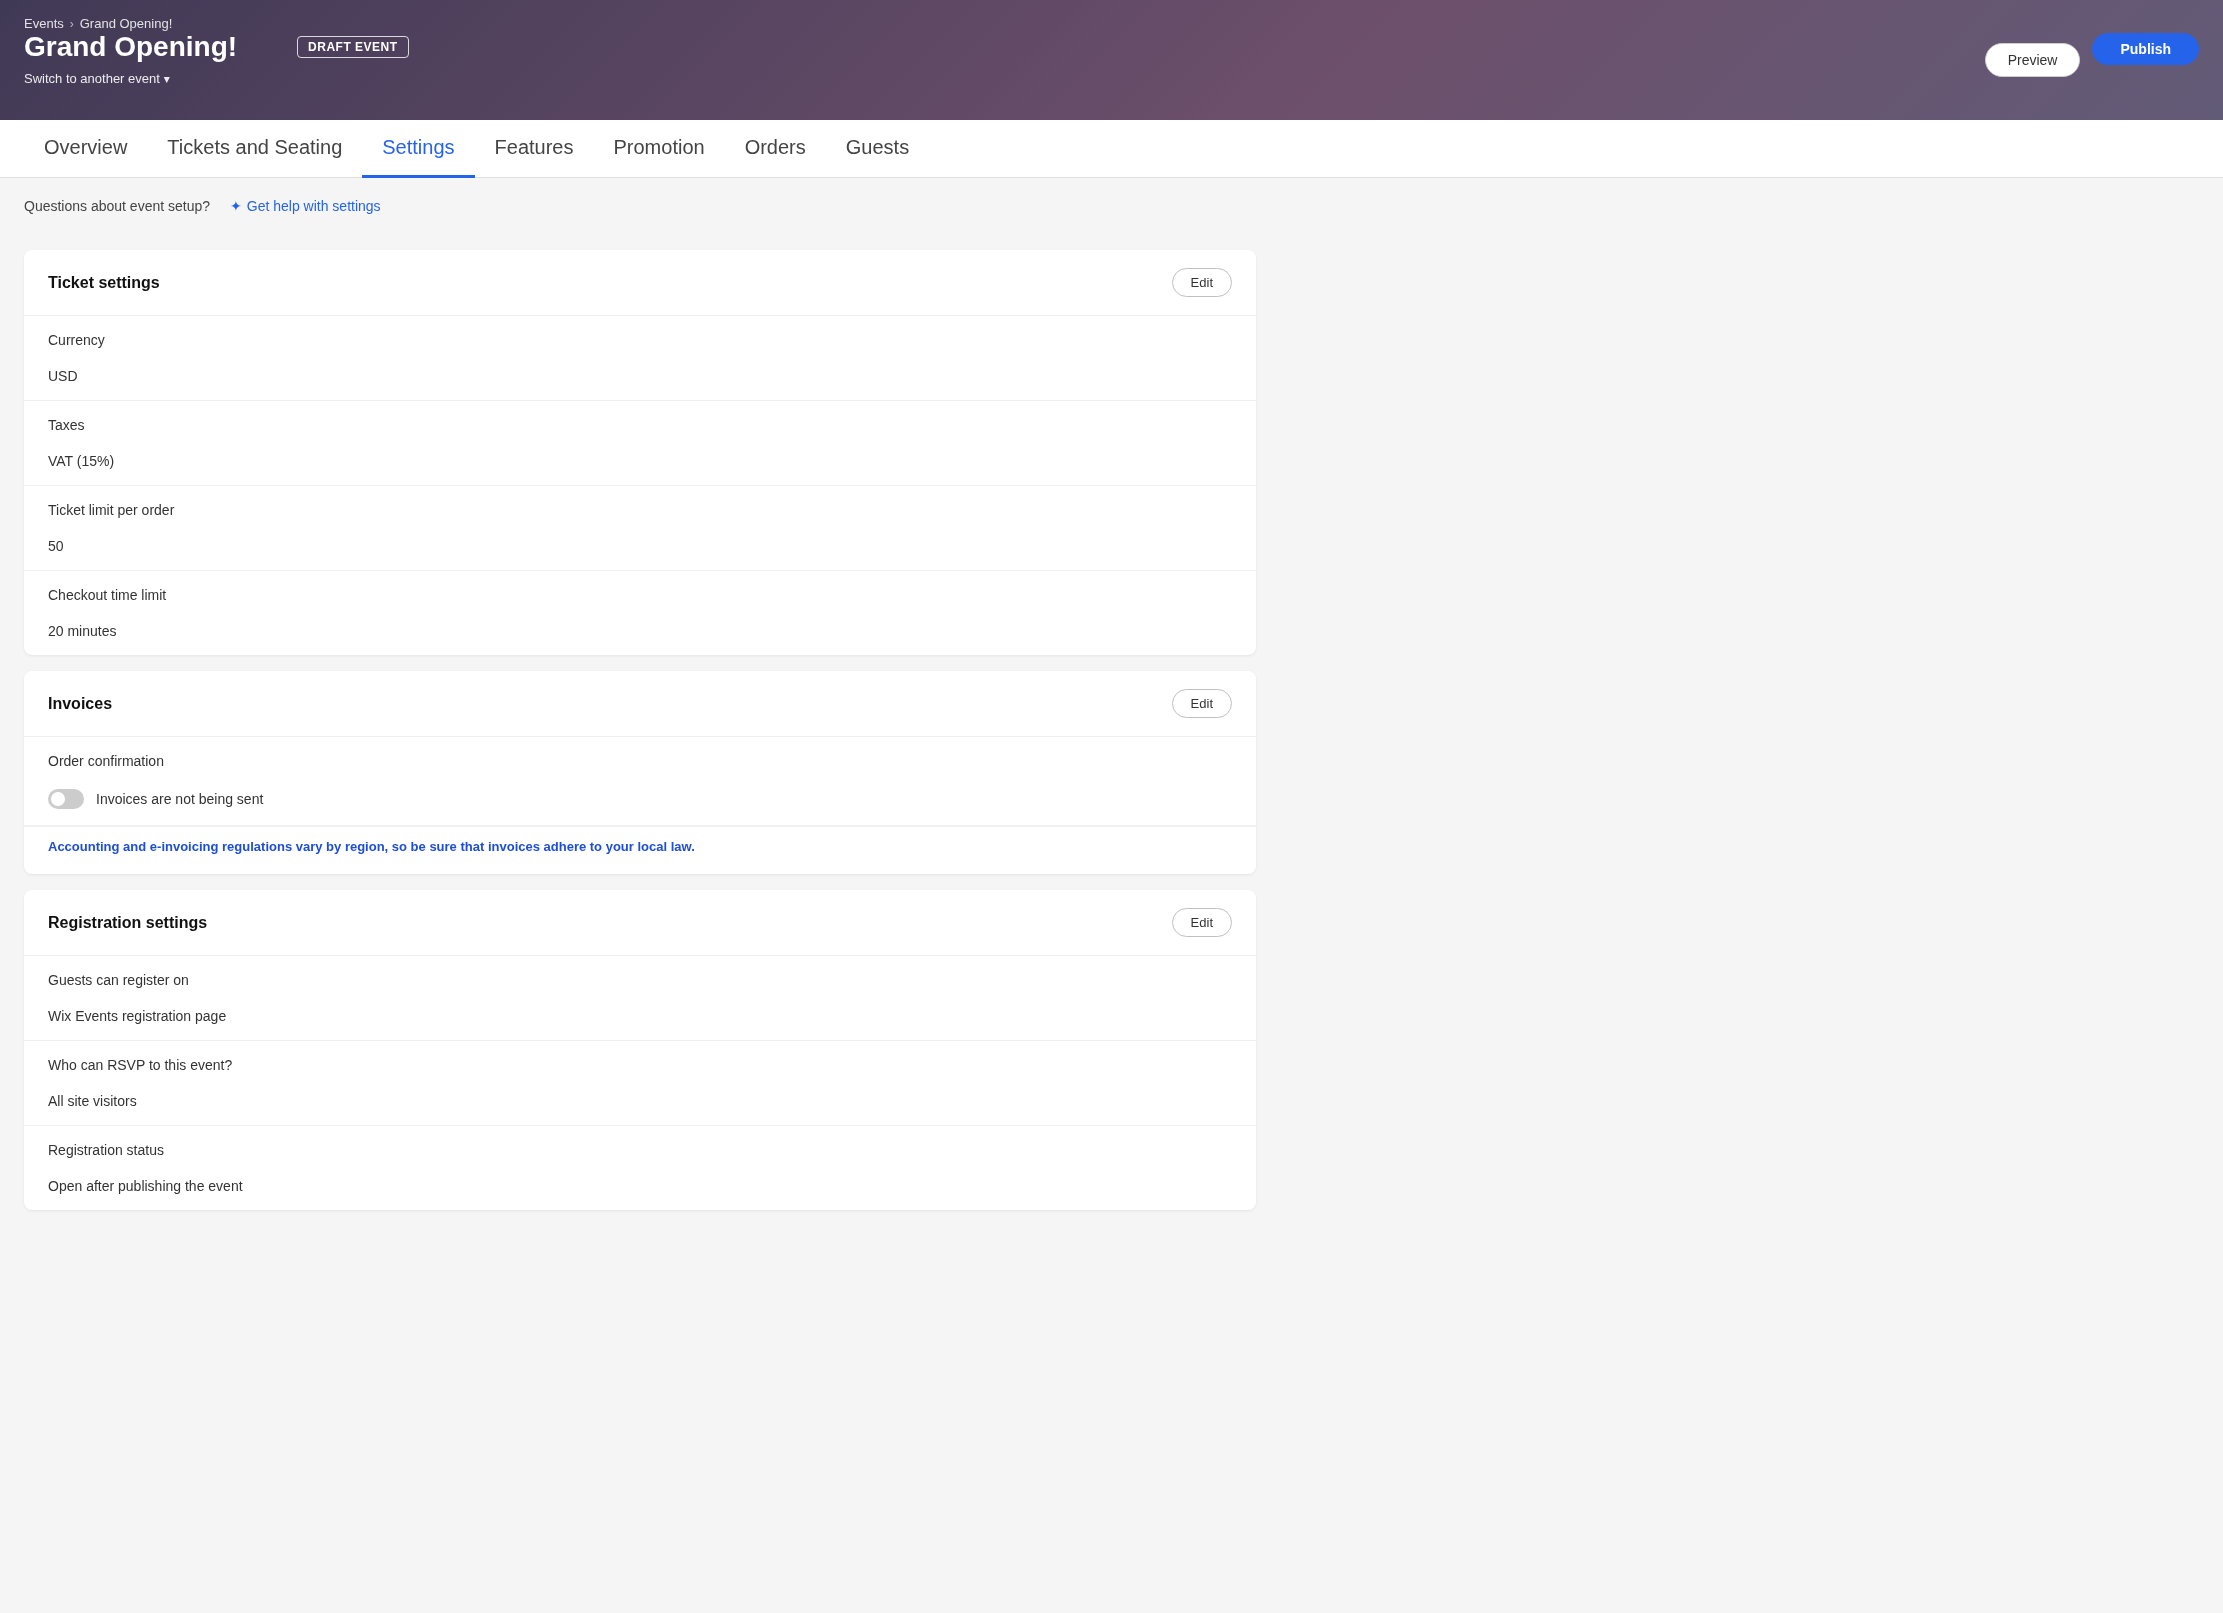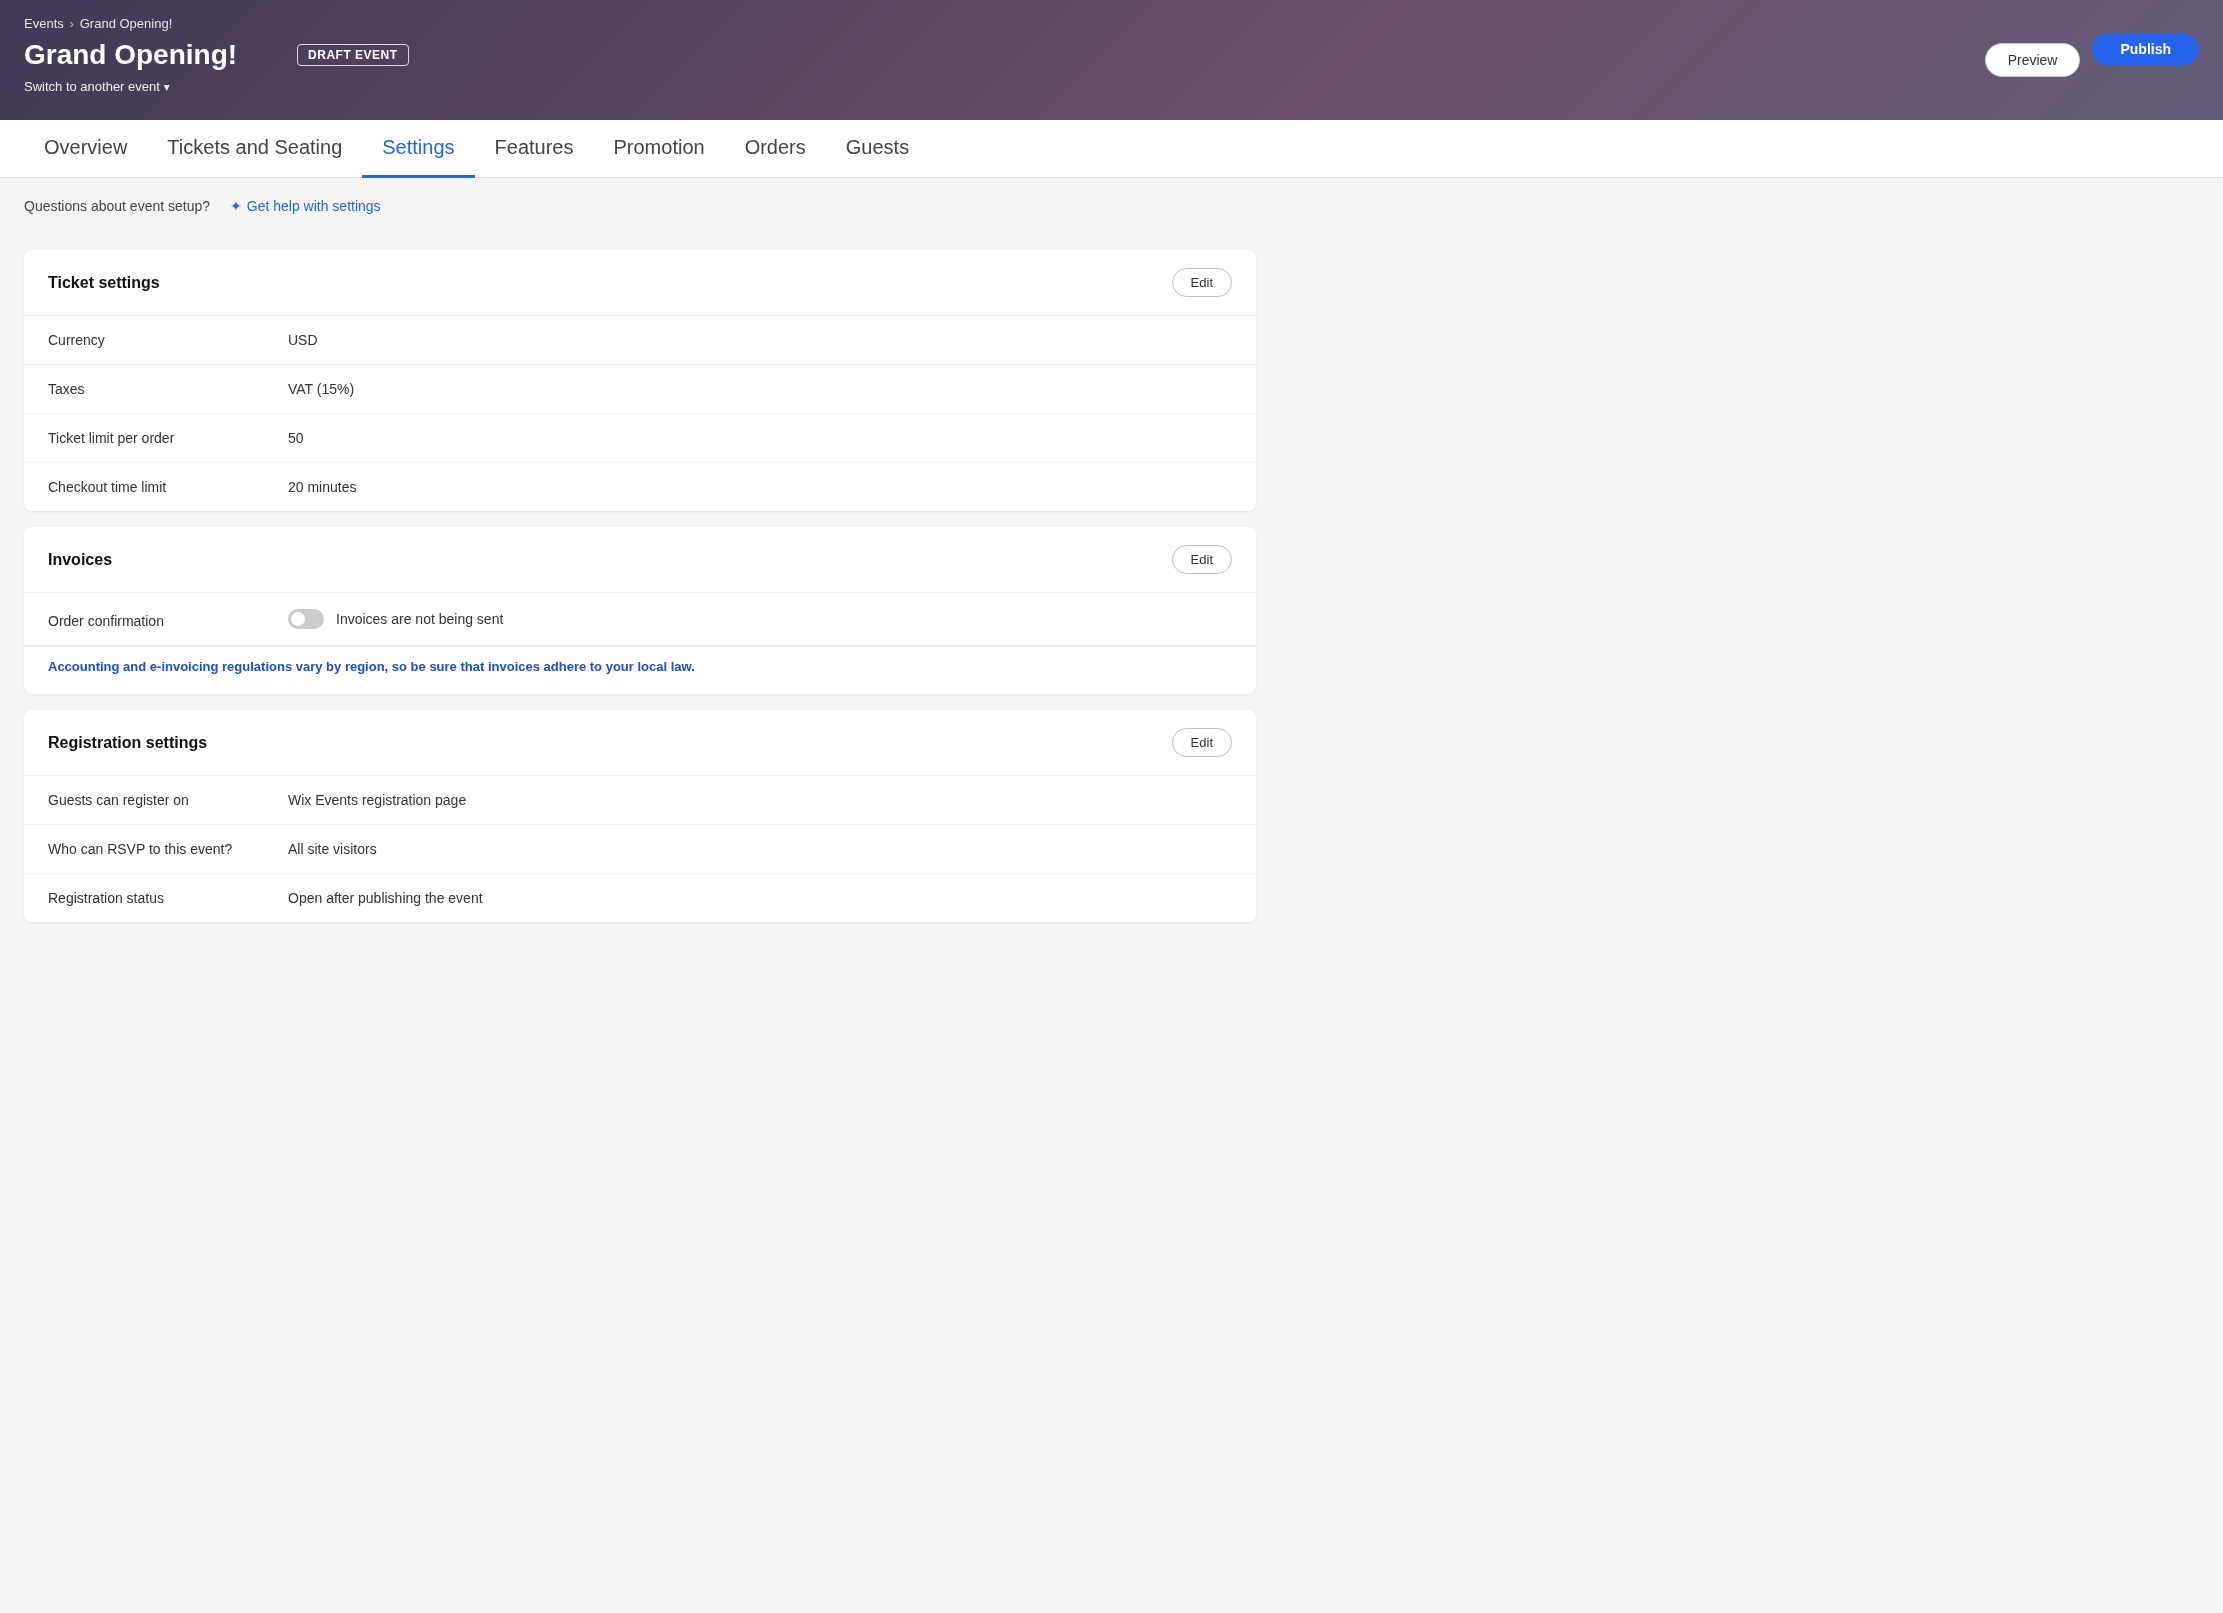--- a/index.html
+++ b/index.html
@@ -18,21 +18,20 @@
     .header-bg {
       position: absolute; top: 0; left: 0; right: 0; bottom: 0;
       background: linear-gradient(135deg, #4a4060 0%, #6a5070 30%, #8a6080 60%, #7a7090 100%);
       opacity: 0.7;
       z-index: 0;
     }
     .header-content { position: relative; z-index: 1; }
     .breadcrumb {
       display: flex; align-items: center; gap: 6px;
       font-size: 13px; color: rgba(255,255,255,0.85);
-      margin-bottom: 8px;
     }
     .breadcrumb-sep { font-size: 12px; opacity: 0.7; }
     .header-row {
       display: flex; align-items: center; gap: 14px; margin-bottom: 8px;
     }
     .event-title {
       font-size: 28px; font-weight: 700; color: white;
     }
     .draft-badge {
       border: 1.5px solid rgba(255,255,255,0.8);
@@ -119,24 +118,25 @@
     }
     .card-title {
       font-size: 16px; font-weight: 700; color: #111; text-align: right;
     }
     .btn-edit {
       background: white; border: 1.5px solid #c0c0c0;
       border-radius: 20px; padding: 6px 18px;
       font-size: 13px; color: #333; cursor: pointer;
     }
     .card-row {
-      display: flex; align-items: flex-end;
+      display: flex; align-items: flex-start;
       padding: 16px 24px;
       border-bottom: 1px solid #f0f0f0;
       gap: 20px;
+      flex-direction: column;
     }
     .card-row:last-child { border-bottom: none; }
     .row-label {
       font-size: 14px; color: #333; font-weight: 500;
       min-width: 220px; flex-shrink: 0;
     }
     .row-value {
       font-size: 14px; color: #333;
     }
 

